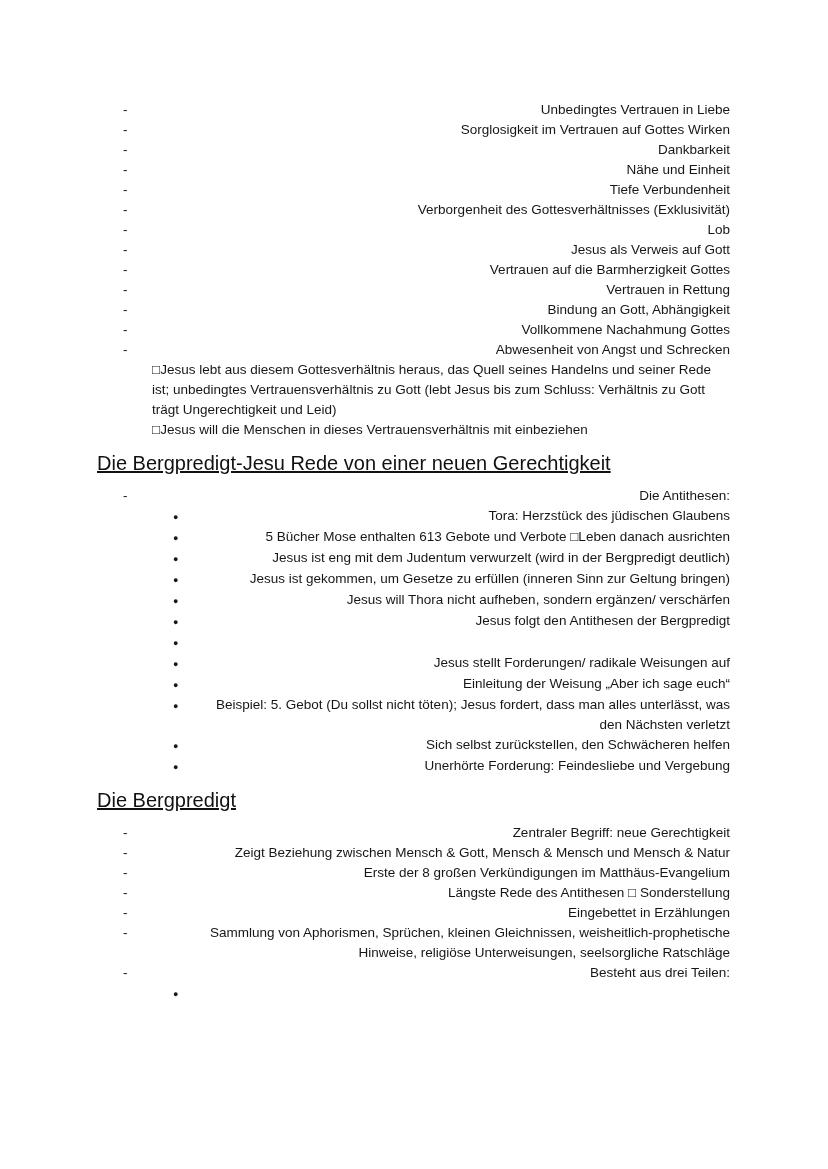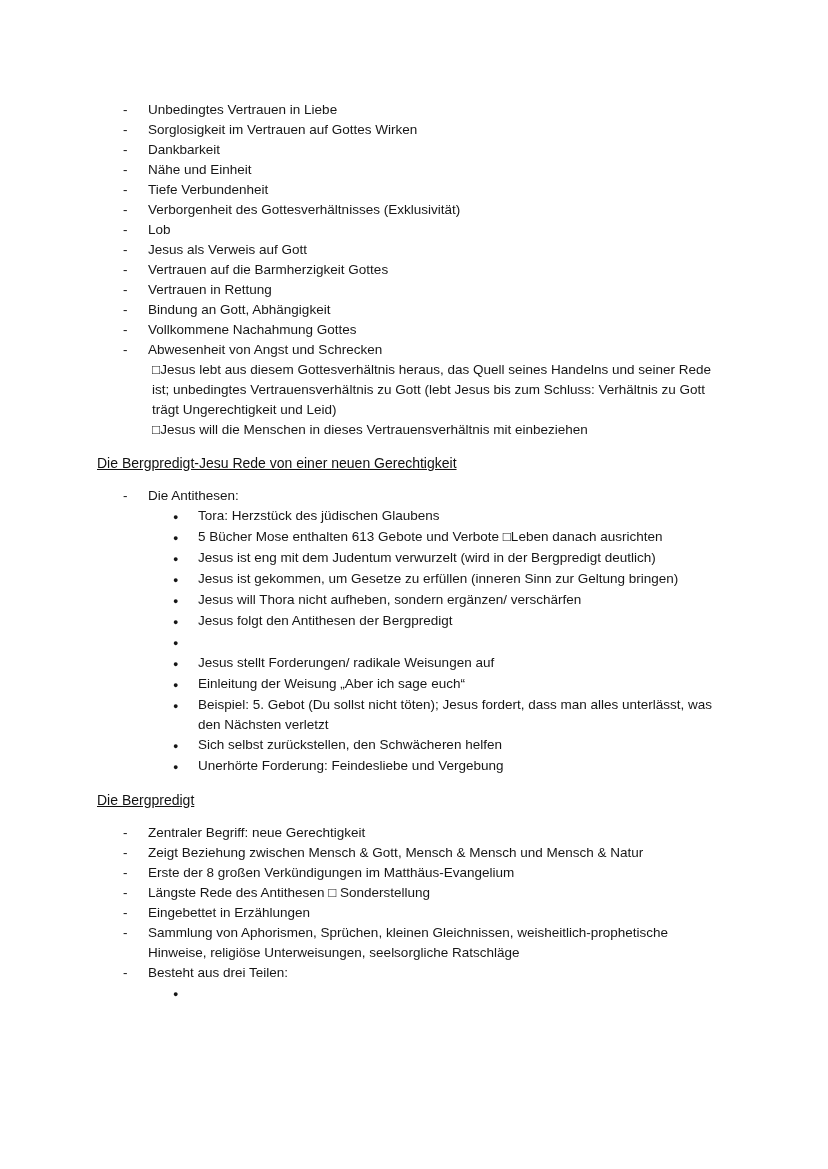--- a/index.html
+++ b/index.html
@@ -33,26 +33,26 @@
   .li-dot  { padding-left: 76px; }
   .marker {
     flex: 0 0 25px;
     line-height: 20px;
   }
   .li-dot .marker {
     font-size: 9px;
     line-height: 20px;
     padding-top: 1px;
   }
-  .li-text { flex: 1 1 auto; }
+  .li-text { flex: 1 1 auto; text-align: right; }
   .note-para {
     margin-left: 55px;
   }
   .heading {
-    font-size: 14px;
+    font-size: 20px;
     line-height: 21px;
     text-decoration: underline;
     margin: 13px 0 12px 0;
     color: #111111;
   }
 </style>
 </head>
 <body>
 
 <div class="page">

